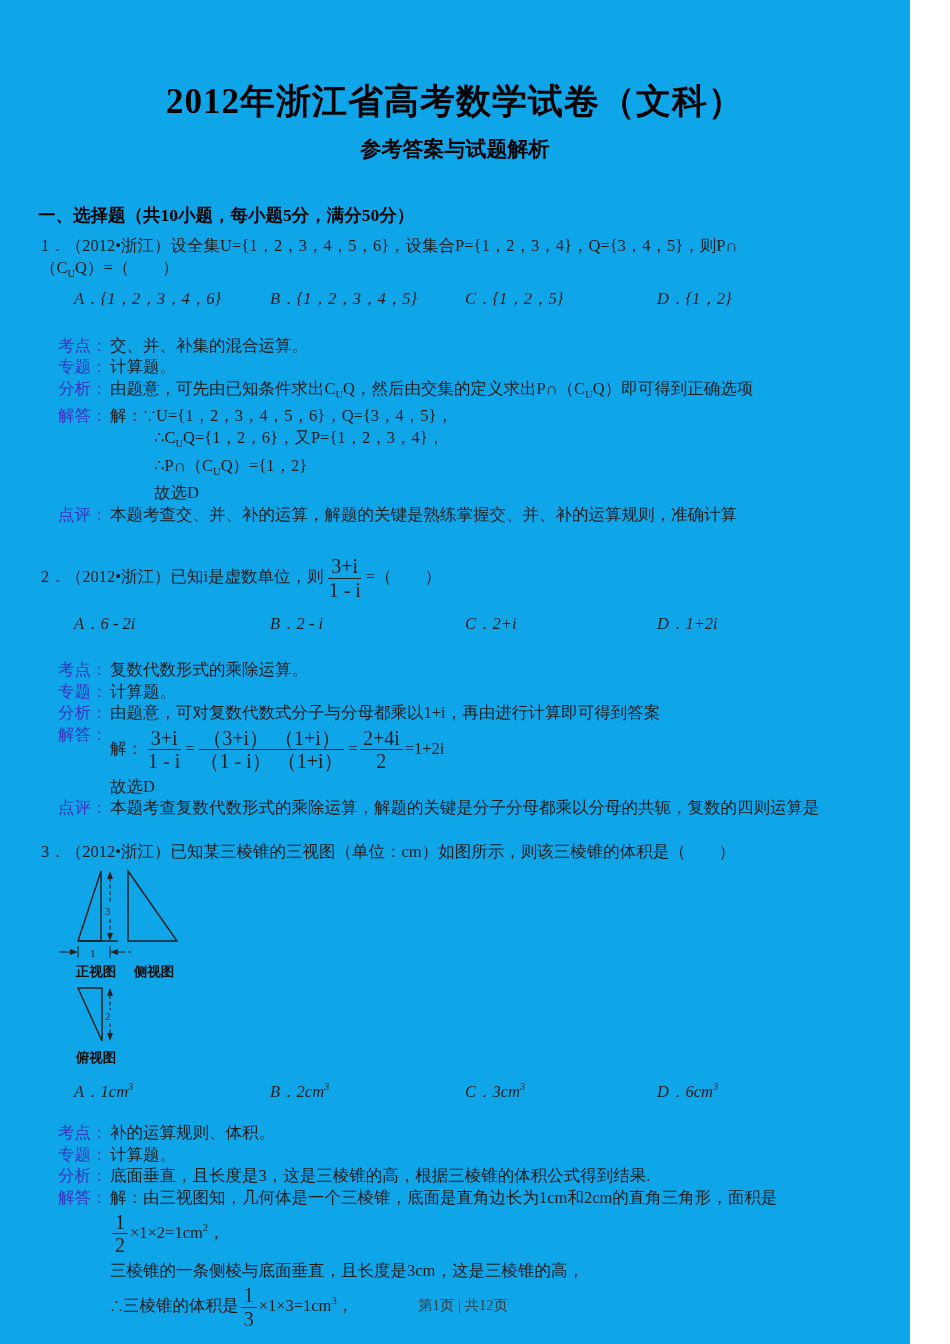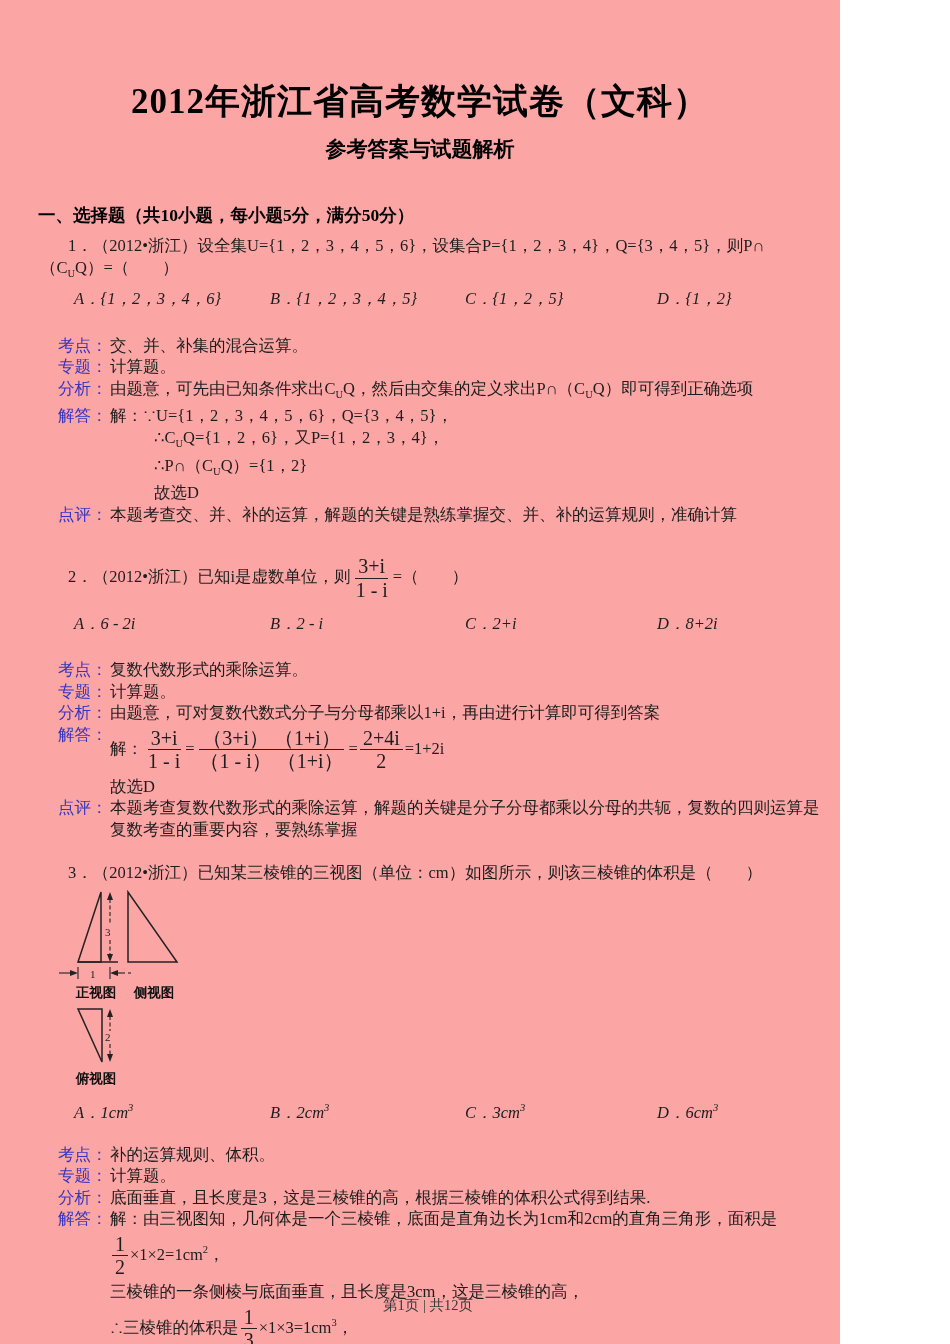--- a/index.html
+++ b/index.html
@@ -1,19 +1,19 @@
 <!DOCTYPE html>
 <html><head>
 <meta charset="utf-8">
 <style>
   html,body{margin:0;padding:0;background:#ffffff;}
   .page{
     position:relative;
-    width:840px;height:1344px;
-    background:#fca5a5;
+    width:910px;height:1344px;
+    background:#0ea5e9;
     overflow:hidden;
     font-family:"Liberation Serif","DejaVu Serif",serif;
     color:#1d1d1d;
     font-size:16.5px;
   }
   .title{
     margin:0;padding-top:82px;
     text-align:center;
     font-size:35px;font-weight:bold;color:#000;
     letter-spacing:1px;line-height:1.15;
@@ -23,21 +23,21 @@
     text-align:center;
     font-size:21px;font-weight:bold;color:#000;
   }
   .section-heading{
     margin:40px 0 0;
     padding-left:38px;
     font-size:17.5px;font-weight:bold;color:#000;
   }
   .question{margin-top:8px;}
   .stem-line{
-    padding-left:68px;
+    padding-left:41px;
     line-height:22px;
     white-space:nowrap;
   }
   .stem-cont{padding-left:40px;}
   .stem-eq{padding-top:4px;padding-bottom:4px;}
   .options{
     display:flex;
     padding-left:74px;
     line-height:22px;
     margin-top:2px;
@@ -139,21 +139,21 @@
 
   <section class="question" style="margin-top:26px;">
     <div class="stem-line stem-eq">2．（2012•浙江）已知i是虚数单位，则<span class="frac">
           <span class="fnum">3+i</span>
           <span class="fden">1 - i</span>
         </span>=（　　）</div>
     <div class="options" style="margin-top:8px;">
       <span class="opt-a">A．6 - 2i</span>
       <span class="opt-b">B．2 - i</span>
       <span class="opt-c">C．2+i</span>
-      <span class="opt-d">D．8+2i</span>
+      <span class="opt-d">D．1+2i</span>
     </div>
     <div class="exp" style="margin-top:24px;">
       <div class="exp-row">
         <span class="exp-label">考点：</span>
         <div class="exp-content">
             <div class="exp-line">复数代数形式的乘除运算。</div>
           </div>
       </div>
       <div class="exp-row">
         <span class="exp-label">专题：</span>
@@ -180,21 +180,20 @@
                 <span class="fnum">2+4i</span>
                 <span class="fden">2</span>
               </span>=1+2i</div>
           <div class="exp-line">故选D</div>
         </div>
       </div>
       <div class="exp-row">
         <span class="exp-label">点评：</span>
         <div class="exp-content">
           <div class="exp-line">本题考查复数代数形式的乘除运算，解题的关键是分子分母都乘以分母的共轭，复数的四则运算是</div>
-          <div class="exp-line">复数考查的重要内容，要熟练掌握</div>
         </div>
       </div>
     </div>
   </section>
 
   <section class="question" style="margin-top:22px;">
     <div class="stem-line">3．（2012•浙江）已知某三棱锥的三视图（单位：cm）如图所示，则该三棱锥的体积是（　　）</div>
 
     <div class="diagram-wrap">
       <svg width="150" height="200" viewBox="0 0 150 200">

